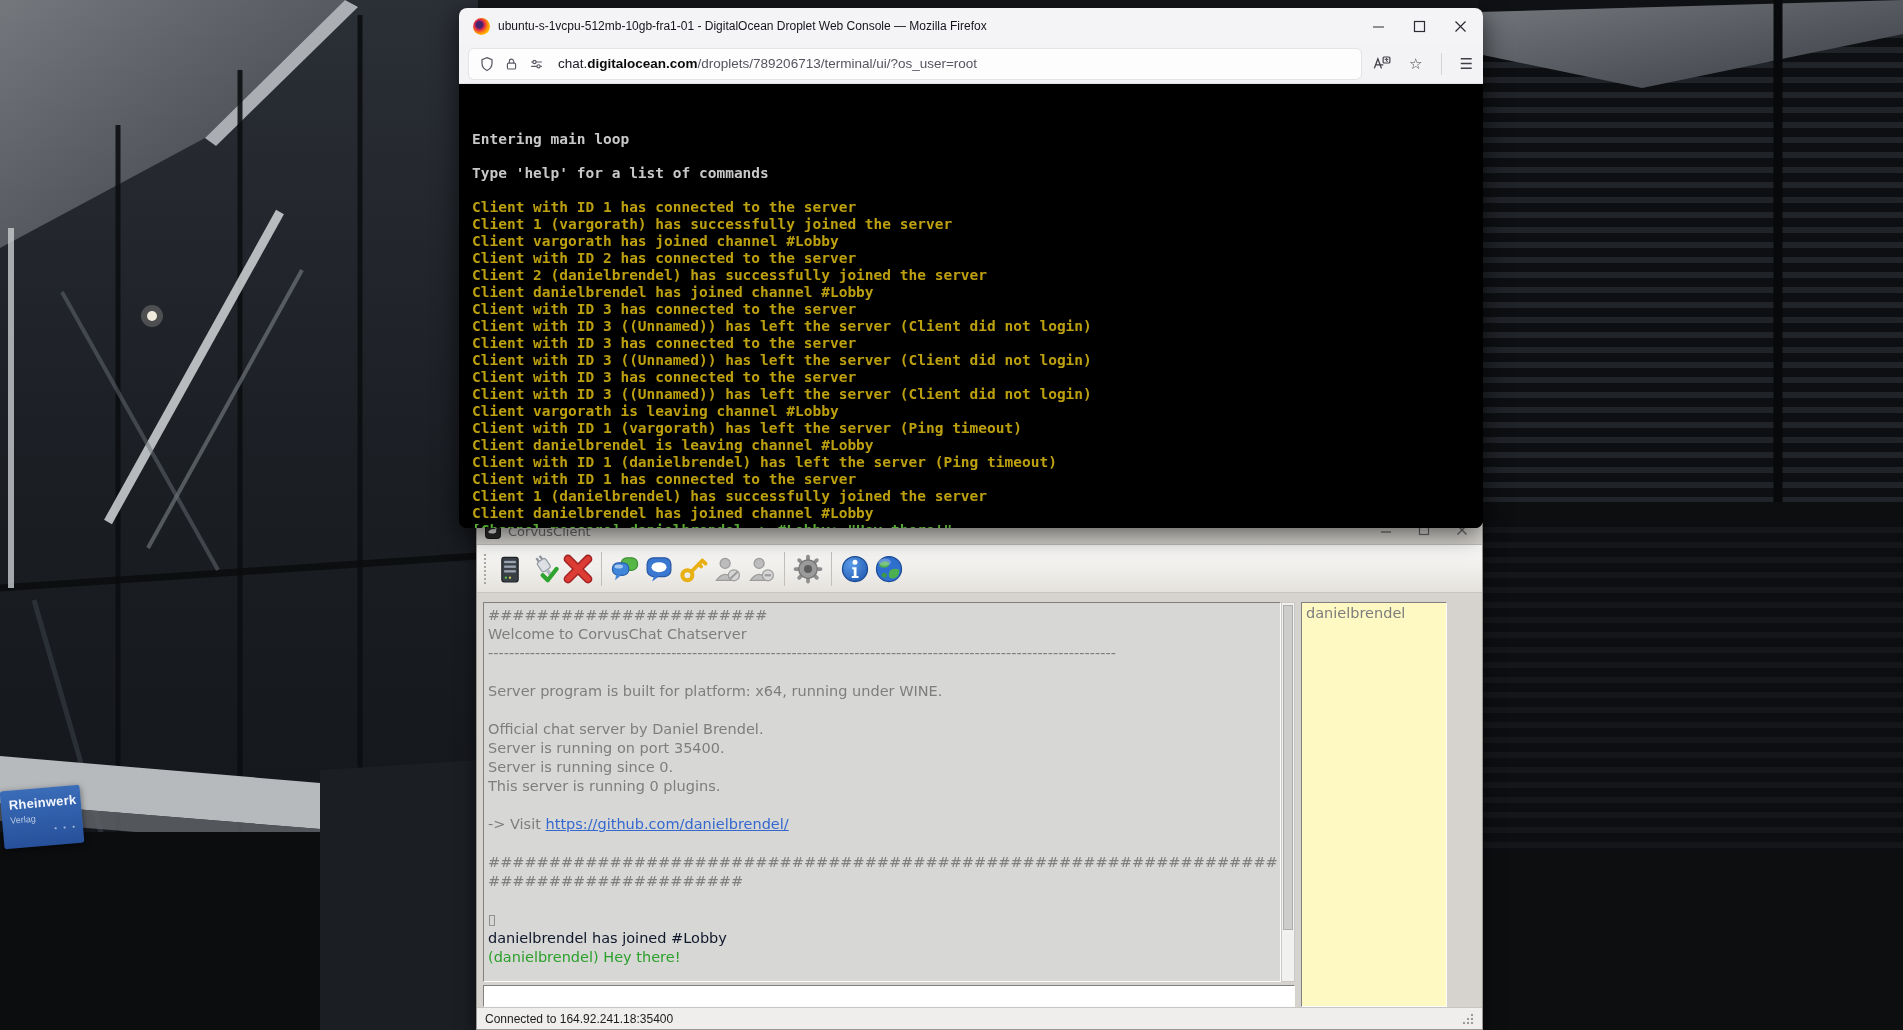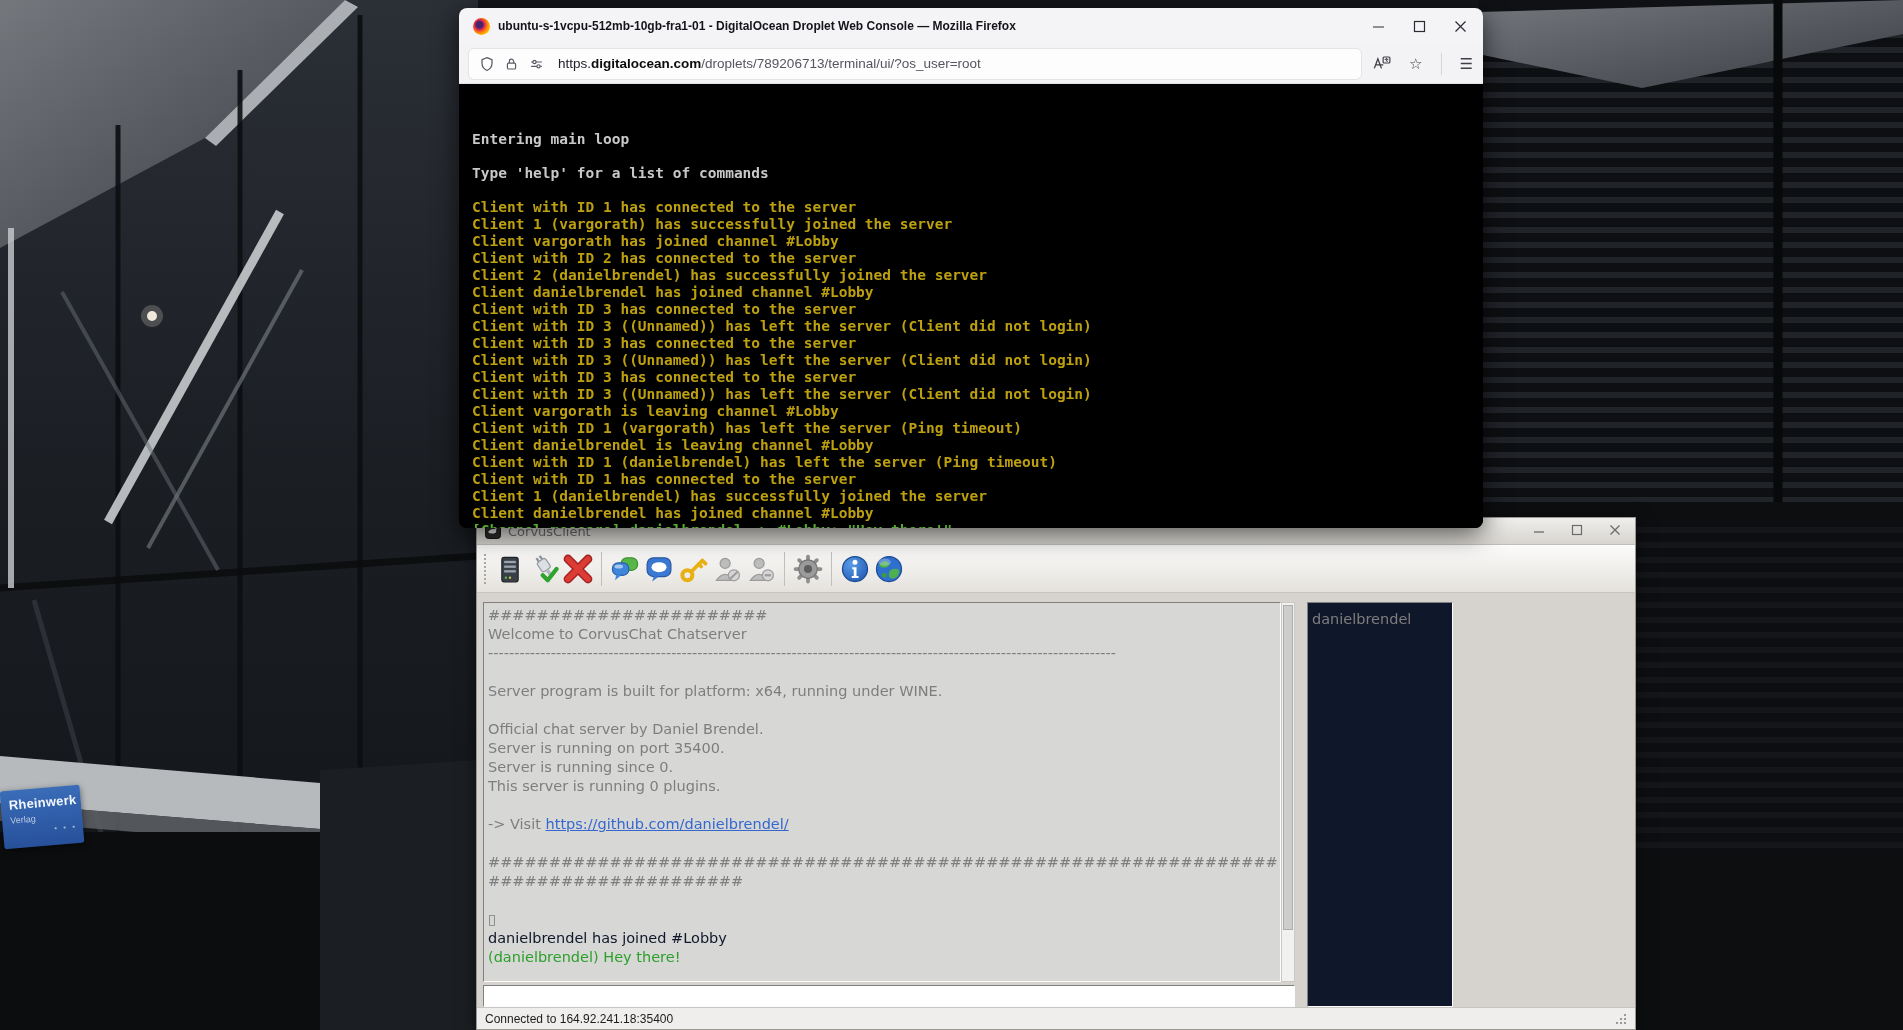--- a/index.html
+++ b/index.html
@@ -13,21 +13,21 @@
           background:linear-gradient(180deg,#3a6cb8,#27509a); border-radius:3px;
           transform:rotate(-5deg); padding:7px 6px 4px 8px; box-shadow:0 2px 6px rgba(0,0,0,.5); }
   .sign .l1 { color:#f2f6fc; font-weight:bold; font-size:13px; letter-spacing:.2px; }
   .sign .l2 { color:#b9c9e4; font-size:9px; margin-top:3px; }
   .sign .dots { color:#9fb8dd; font-size:8px; text-align:right; letter-spacing:2px; margin-top:2px; }
 
   
   .ff { position:absolute; left:459px; top:8px; width:1024px; height:520px; z-index:3;
         border-radius:8px; overflow:hidden; box-shadow:0 6px 26px rgba(0,0,0,.65);
         background:#000; }
-  .ff-titlebar { height:36px; background:#f4f4f6; display:flex; align-items:center; padding:12px 10px;font-weight:bold; }
+  .ff-titlebar { height:36px; background:#f4f4f6; display:flex; align-items:center; padding:12px 10px; }
   .ff-logo { width:17px; height:17px; border-radius:50%; margin:0 8px 0 4px; flex:none;
              background:radial-gradient(circle at 38% 40%, #45246b 0 22%, #e22850 34%, #ff9500 58%, #ffcb00 80%); }
   .ff-title { font-size:12px; color:#15141a; white-space:nowrap; overflow:hidden; flex:1; }
   .winbtns { display:flex; align-items:center; gap:28px; margin-right:6px; color:#2b2b33; }
   .winbtns svg { display:block; }
   .ff-nav { height:40px; background:#f3f3f5; border-bottom:1px solid #e1e1e6; display:flex; align-items:center; padding:0 10px; }
   .urlfield { flex:1; height:30px; background:#fdfdfe; border-radius:5px; display:flex; align-items:center;
               padding:0 10px; box-shadow:0 0 0 1px rgba(0,0,0,.06); }
   .urlfield .ic { margin-right:9px; display:flex; }
   .urltext { font-size:13.5px; white-space:nowrap; overflow:hidden; margin-left:4px; }
@@ -41,21 +41,21 @@
   
   .term { position:absolute; left:0; right:0; top:77px; bottom:0; background:#000;
           font-family:"DejaVu Sans Mono", monospace; font-size:14.5px; font-weight:700;
           line-height:17px; padding:12px 0 0 13px; white-space:pre; overflow:hidden; }
   .trow { min-height:17px; }
   .trow.fg { color:var(--terminal-fg); }
   .trow.y  { color:var(--terminal-yellow); }
   .trow.g  { color:var(--terminal-green); }
 
   
-  .cv { position:absolute; left:476px; top:517px; width:1160px; height:513px; z-index:2;
+  .cv { position:absolute; left:476px; top:517px; width:1007px; height:513px; z-index:2;
         background:#d6d3ce; border:1px solid #9a9892; box-shadow:0 3px 16px rgba(0,0,0,.55);
         display:flex; flex-direction:column; }
   .cv-titlebar { height:27px; background:linear-gradient(180deg,#efeeeb,#d7d4cf); display:flex;
                  align-items:center; padding:0 8px; border-bottom:1px solid #c2bfba; }
   .cv-appicon { width:16px; height:16px; margin-right:7px; flex:none; }
   .cv-title { font-size:13px; color:#6e6e6e; flex:1; font-family:"DejaVu Sans", sans-serif; }
   .cv-btns { display:flex; gap:26px; margin-right:6px; color:#6b6b6b; }
   .cv-toolbar { height:48px; background:linear-gradient(180deg,#fbfbfa,#e5e2dd);
                 border-bottom:1px solid #c9c6c1; display:flex; align-items:center; padding:0 4px; }
   .grip { width:3px; height:30px; border-left:2px dotted #aba8a2; margin:0 6px 0 3px; }
@@ -73,22 +73,22 @@
   .mrow.gray { color:#7e7e7e; }
   .mrow.black { color:#0f172a; }
   .mrow.green { color:var(--chat-green); }
   .mrow.wrap { word-break:break-all; }
   .chatlink { color:var(--link-blue); text-decoration:underline; cursor:pointer; }
   .vscroll { width:14px; background:#f1f1f0; border:1px solid #c9c9c7; position:relative; }
   .vthumb { position:absolute; left:1px; right:1px; top:2px; height:86%; background:#cdcdcb;
             border:1px solid #aeaeac; }
   .chatinput { height:22px; margin-top:3px; background:#ffffff; border:1px solid;
                border-color:#808080 #fdfdfd #fdfdfd #808080; }
-  .rightcol { width:146px; margin-left:12px; height:405px; background:#0f172a; border:1px solid;
-              border-color:#808080 #fdfdfd #fdfdfd #808080; padding:8px 4px;
+  .rightcol { width:146px; margin-left:6px; height:405px; background:#fef9c3; border:1px solid;
+              border-color:#808080 #fdfdfd #fdfdfd #808080; padding:2px 4px;
               font-family:"DejaVu Sans", sans-serif; font-size:14.5px; color:#7d7d7d; }
   .userli { min-height:19px; }
   .cv-status { margin-top:auto; height:22px; background:#efeeec; border-top:1px solid #c8c6c2;
                display:flex; align-items:center; padding:4px 8px; font-size:12px; color:#1c1c1c; }
   .grip2 { margin-left:auto; width:12px; height:12px; align-self:flex-end;
            background:
              radial-gradient(circle at 10px 10px, #9a9a9a 1px, transparent 1.6px),
              radial-gradient(circle at 6px 10px, #9a9a9a 1px, transparent 1.6px),
              radial-gradient(circle at 10px 6px, #9a9a9a 1px, transparent 1.6px),
              radial-gradient(circle at 2px 10px, #9a9a9a 1px, transparent 1.6px),
@@ -335,21 +335,21 @@
           </span>
         <span class="ic">
           <svg width="17" height="16" viewBox="0 0 24 24">
               <line x1="4" y1="9" x2="20" y2="9" stroke="#5b5b66" stroke-width="1.8"></line>
               <circle cx="9" cy="9" r="2.4" fill="#f9f9fb" stroke="#5b5b66" stroke-width="1.8"></circle>
               <line x1="4" y1="15.5" x2="20" y2="15.5" stroke="#5b5b66" stroke-width="1.8"></line>
               <circle cx="15" cy="15.5" r="2.4" fill="#f9f9fb" stroke="#5b5b66" stroke-width="1.8"></circle>
             </svg>
           </span>
         <div class="urltext">
-          <span class="sub">https.</span><span class="dom">digitalocean.com</span><span class="path">/droplets/789206713/terminal/ui/?os_user=root</span>
+          <span class="sub">chat.</span><span class="dom">digitalocean.com</span><span class="path">/droplets/789206713/terminal/ui/?os_user=root</span>
         </div>
       </div>
       <div class="navicons">
         <span class="navicon">
           <svg width="18" height="16" viewBox="0 0 24 20">
               <path d="M2 16.5 6.5 4.5 11 16.5 M3.6 12.5 h9.4" fill="none" stroke="#3f3f46" stroke-width="1.8" stroke-linecap="round"></path>
               <rect x="13.5" y="2" width="9" height="8" rx="1.4" fill="none" stroke="#3f3f46" stroke-width="1.6"></rect>
               <path d="M15.5 5 h5 M18 3.2 v1.8 M17 8.2 q1.6-1 2.6-3.2 M19.6 8.2 q-1.6-1-2.6-3.2" fill="none" stroke="#3f3f46" stroke-width="1.2"></path>
             </svg></span>
         <span class="navicon">☆</span>

